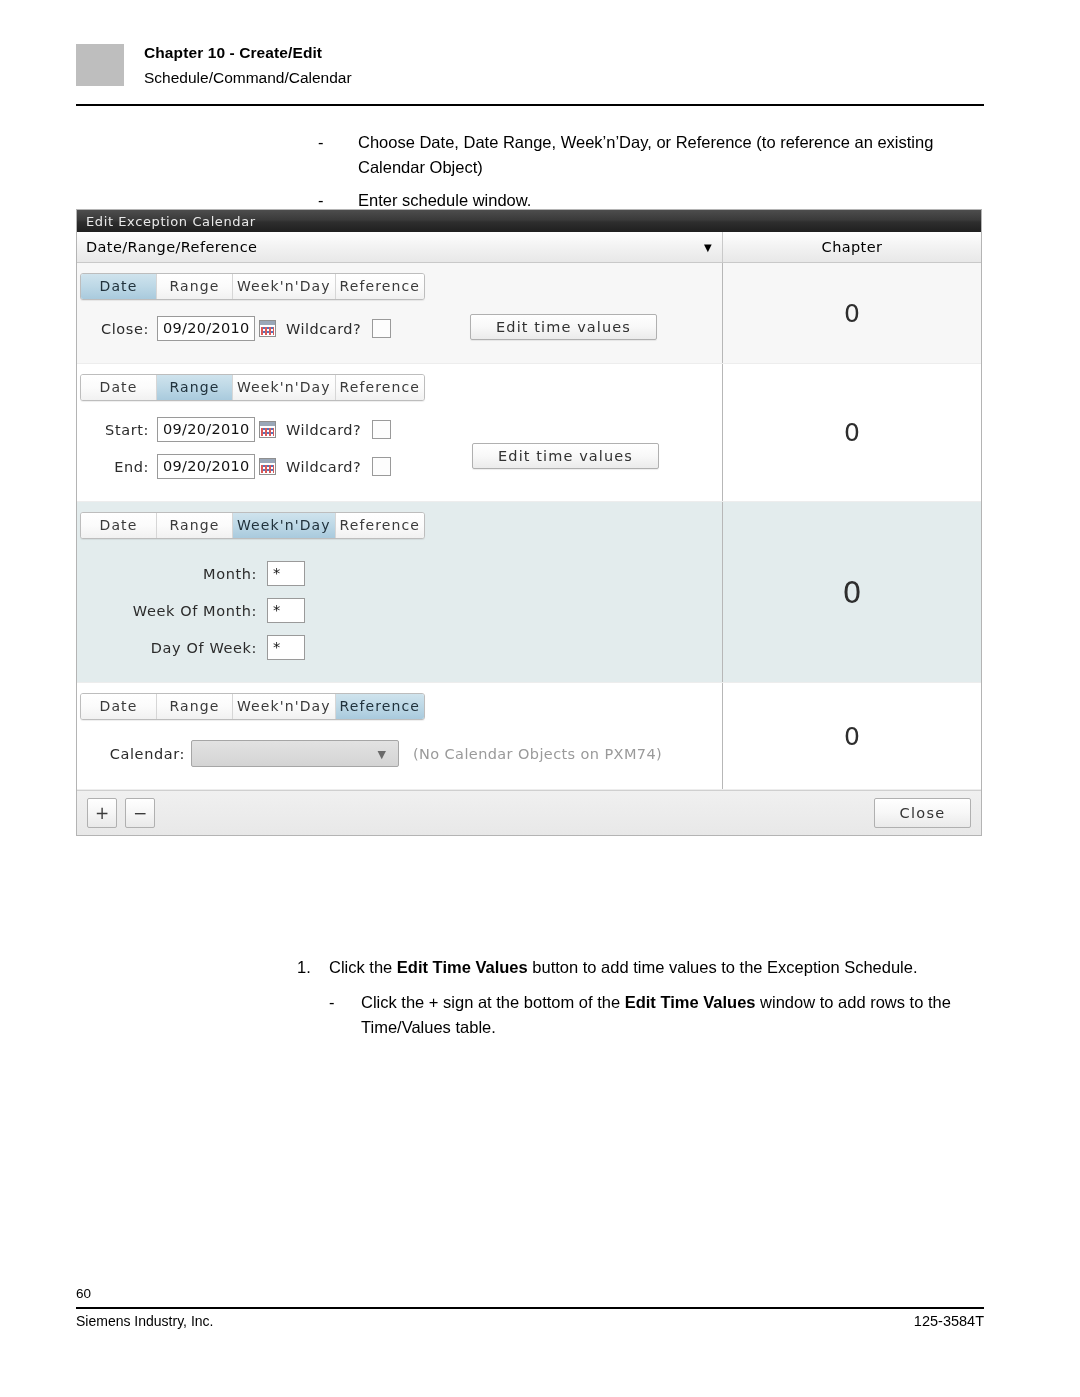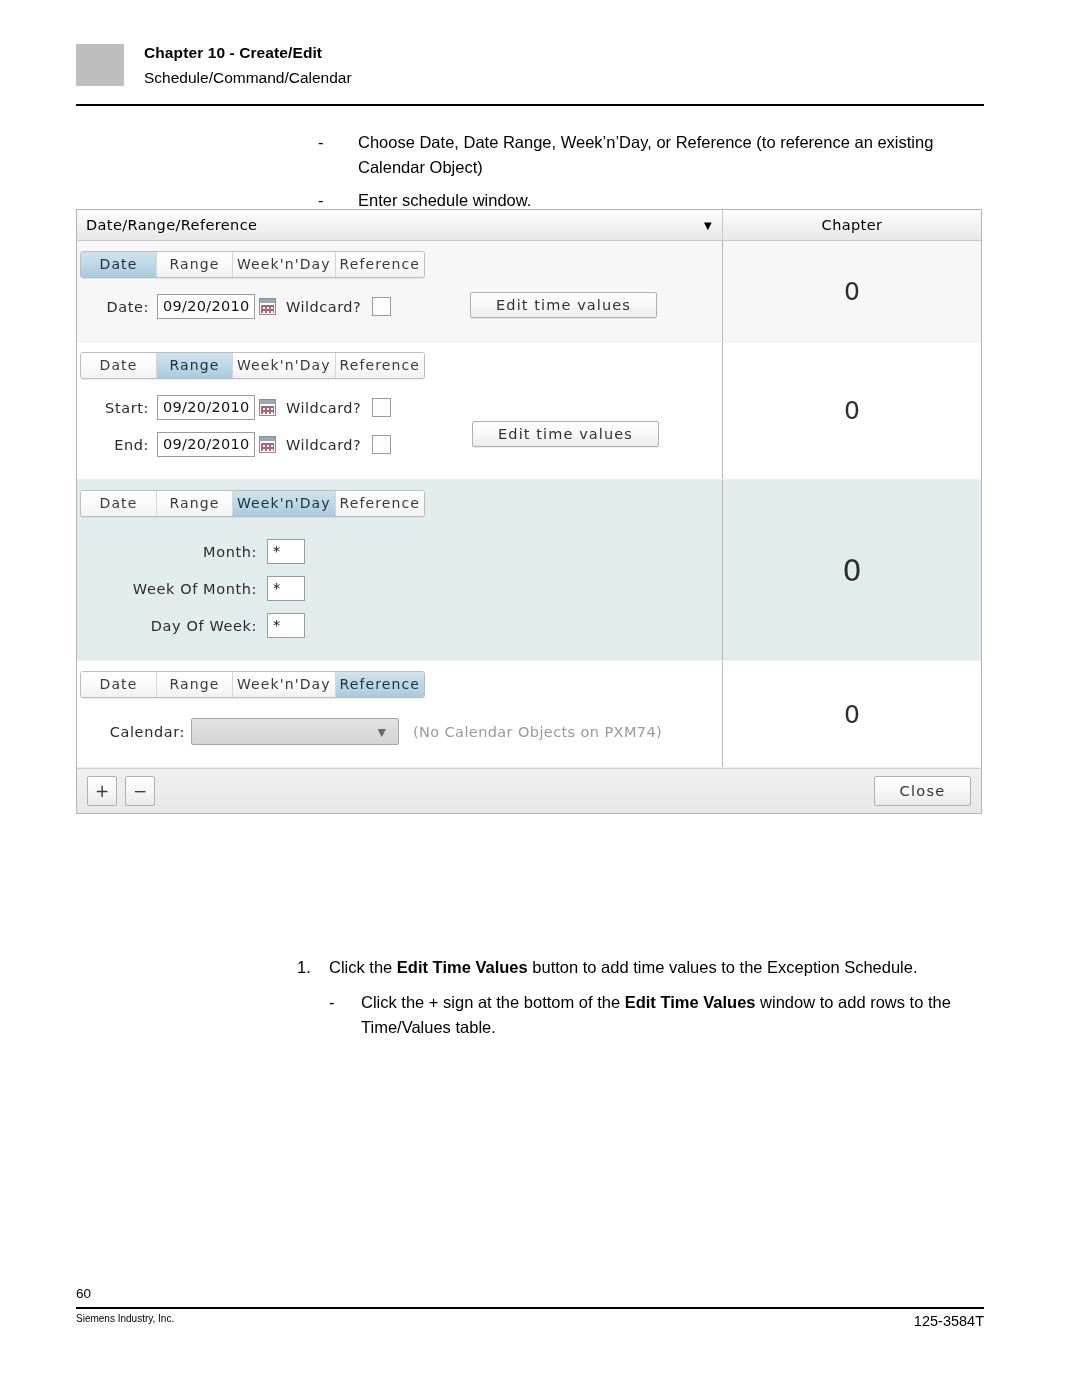--- a/index.html
+++ b/index.html
@@ -391,21 +391,21 @@
     left: 76px;
     top: 1307px;
     width: 908px;
     height: 1.5px;
     background: #000000;
   }
   .footer-left {
     position: absolute;
     left: 76px;
     top: 1313px;
-    font-size: 10px;
+    font-size: 14px;
   }
   .footer-right {
     position: absolute;
     right: 96px;
     top: 1313px;
     font-size: 14.5px;
   }
 </style>
 </head>
 <body>
@@ -423,20 +423,23 @@
     <span class="bullet-text">Choose Date, Date Range, Week’n’Day, or Reference (to reference an existing Calendar Object)</span>
   </div>
   <div class="bullet-row">
     <span class="bullet-dash">-</span>
     <span class="bullet-text">Enter schedule window.</span>
   </div>
 </div>
 
 <div class="dialog">
 
+  <div class="dialog-titlebar">
+    <span>Edit Exception Calendar</span>
+  </div>
 
   <div class="dialog-colhead">
     <div class="colhead-left">
       <span>Date/Range/Reference</span>
       <span class="colhead-sortarrow">▼</span>
     </div>
     <div class="colhead-divider"></div>
     <div class="colhead-right">
       <span>Chapter</span>
     </div>
@@ -445,21 +448,21 @@
   <div class="grid-row alt">
     <div class="row-left">
       <div class="tabstrip">
         <div class="tab active">Date</div>
         <div class="tab">Range</div>
         <div class="tab">Week'n'Day</div>
         <div class="tab">Reference</div>
       </div>
       <div class="form-area">
         <div class="field-line" style="margin-left:16px;">
-          <span class="field-label" style="width:56px;">Date:</span>
+          <span class="field-label" style="width:56px;">Close:</span>
           <input class="text-input date-input" style="margin-left: 8px;" value="09/20/2010">
           <span class="cal-icon"></span>
           <span class="wildcard-label">Wildcard?</span>
           <span class="checkbox"></span>
         </div>
       </div>
       <div class="btn etv-btn-1">Edit time values</div>
     </div>
     <div class="row-divider"></div>
     <div class="row-right">0</div>

